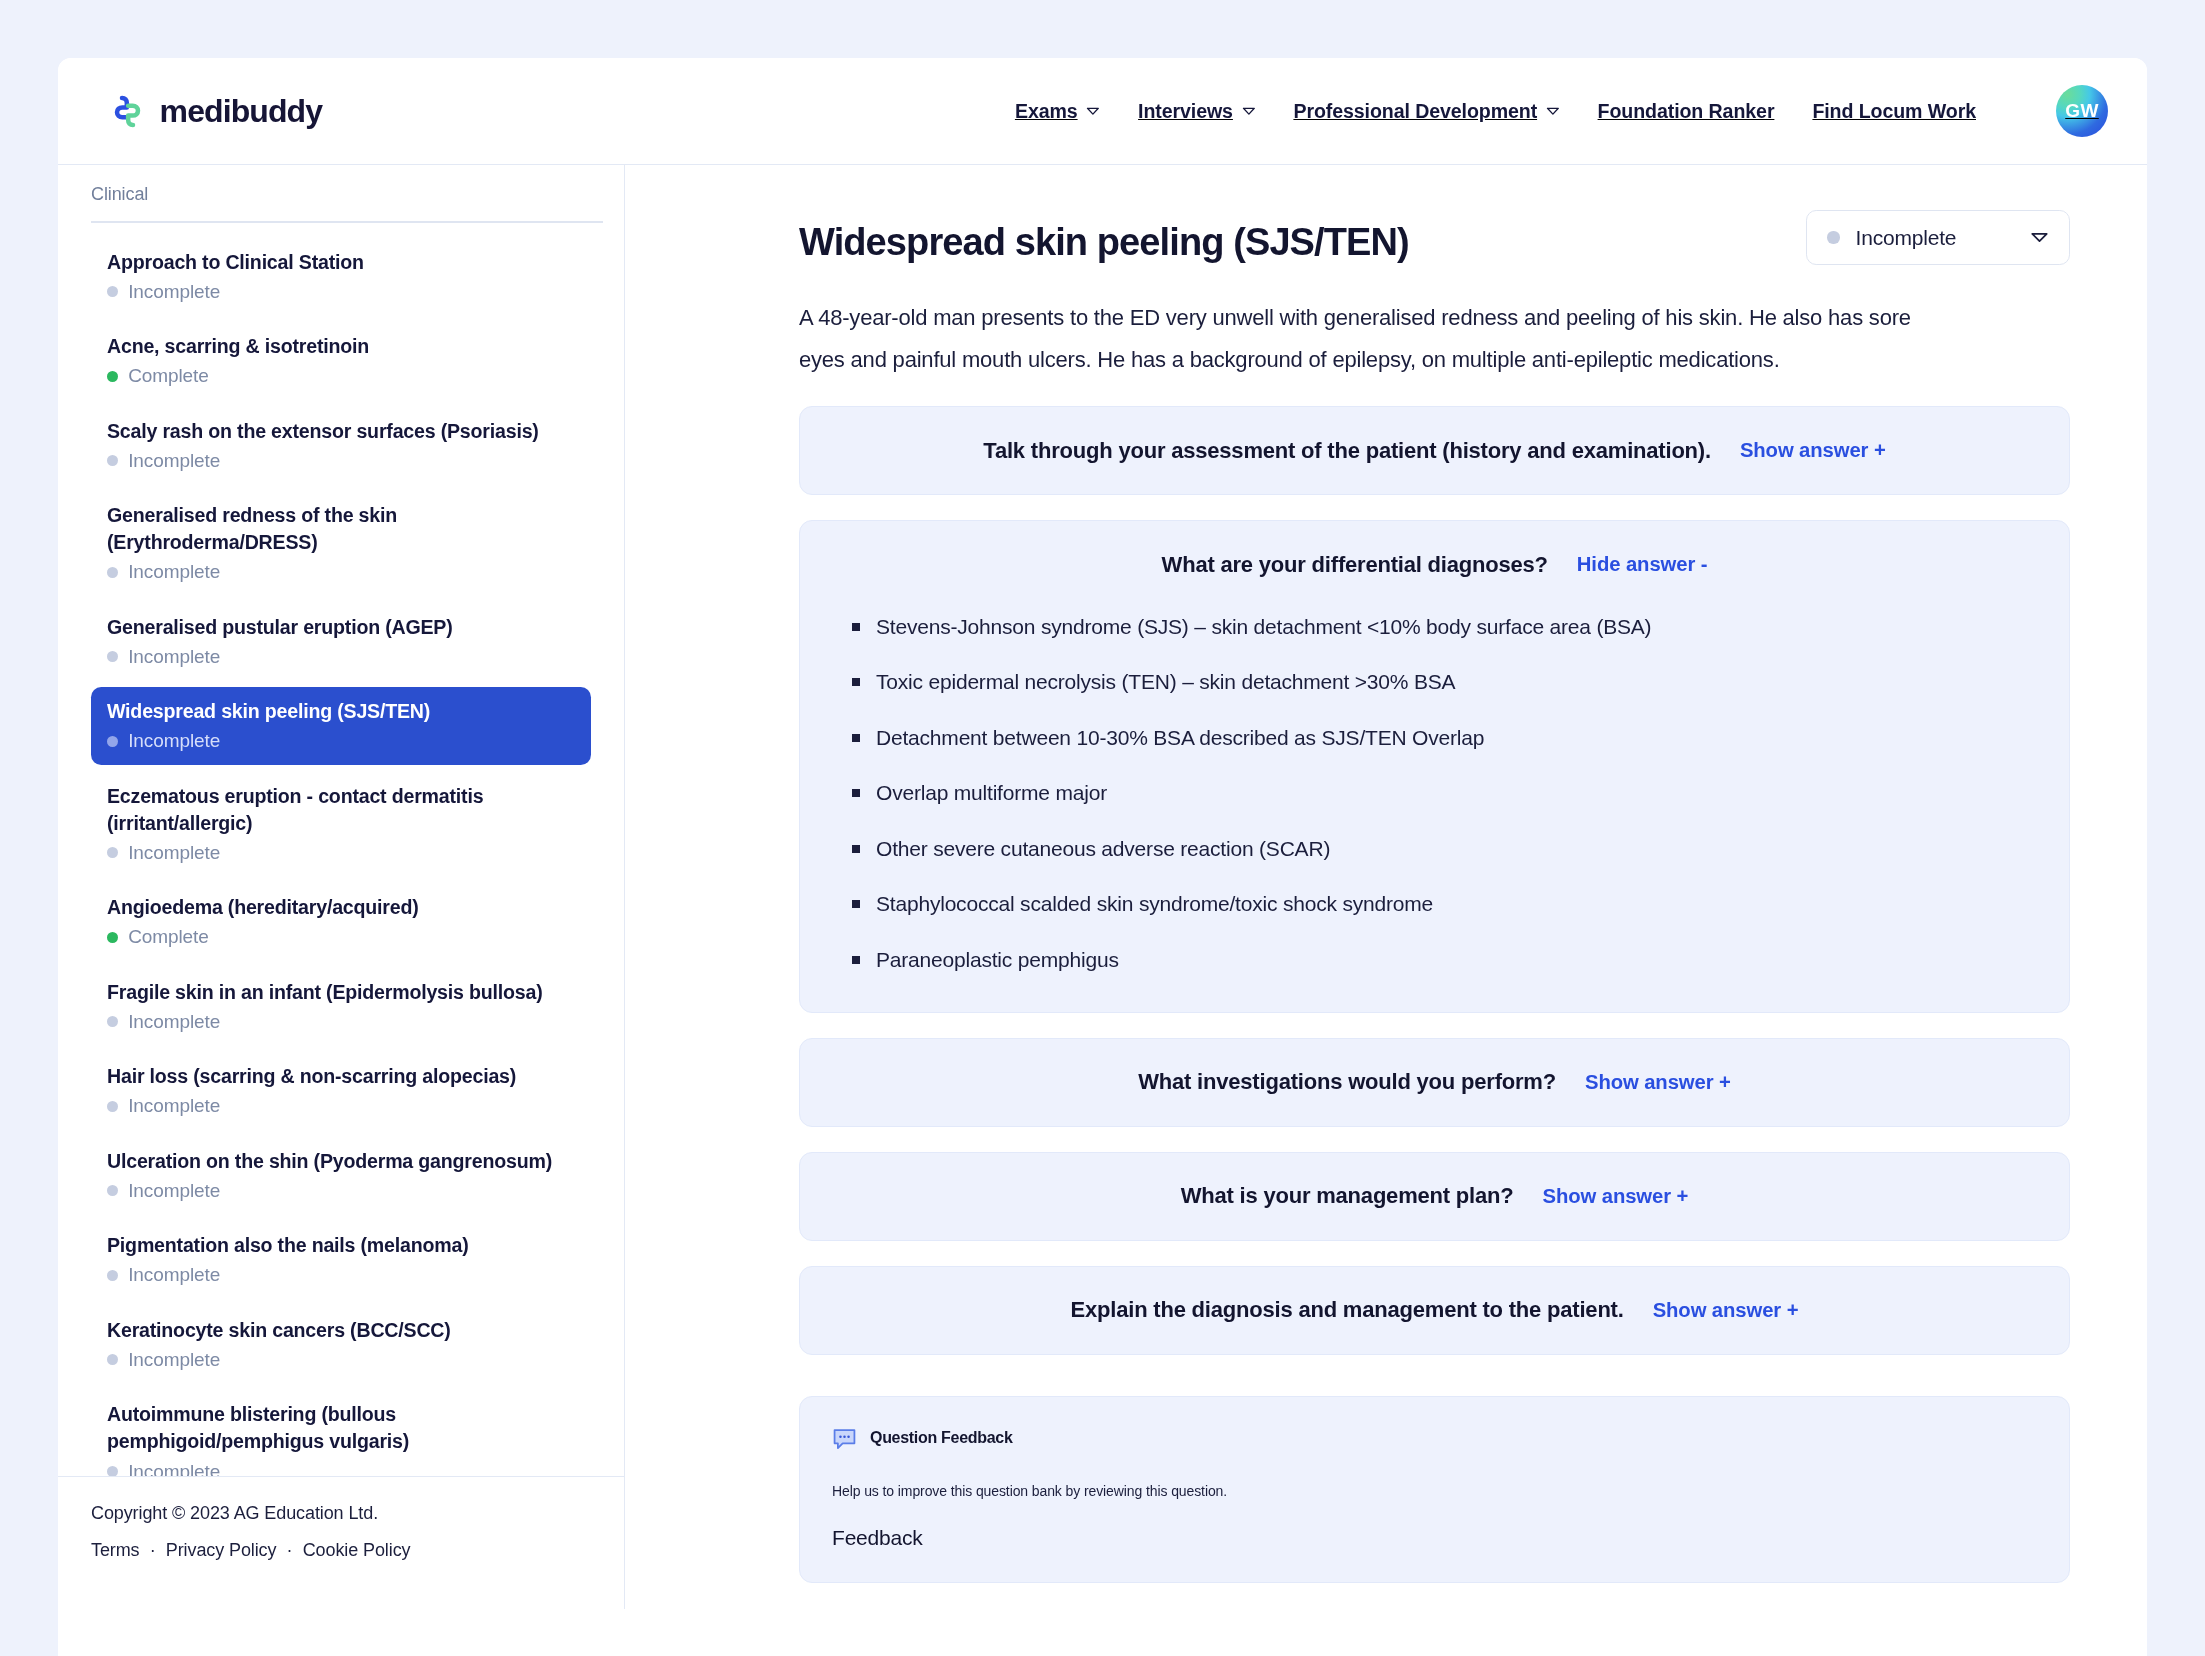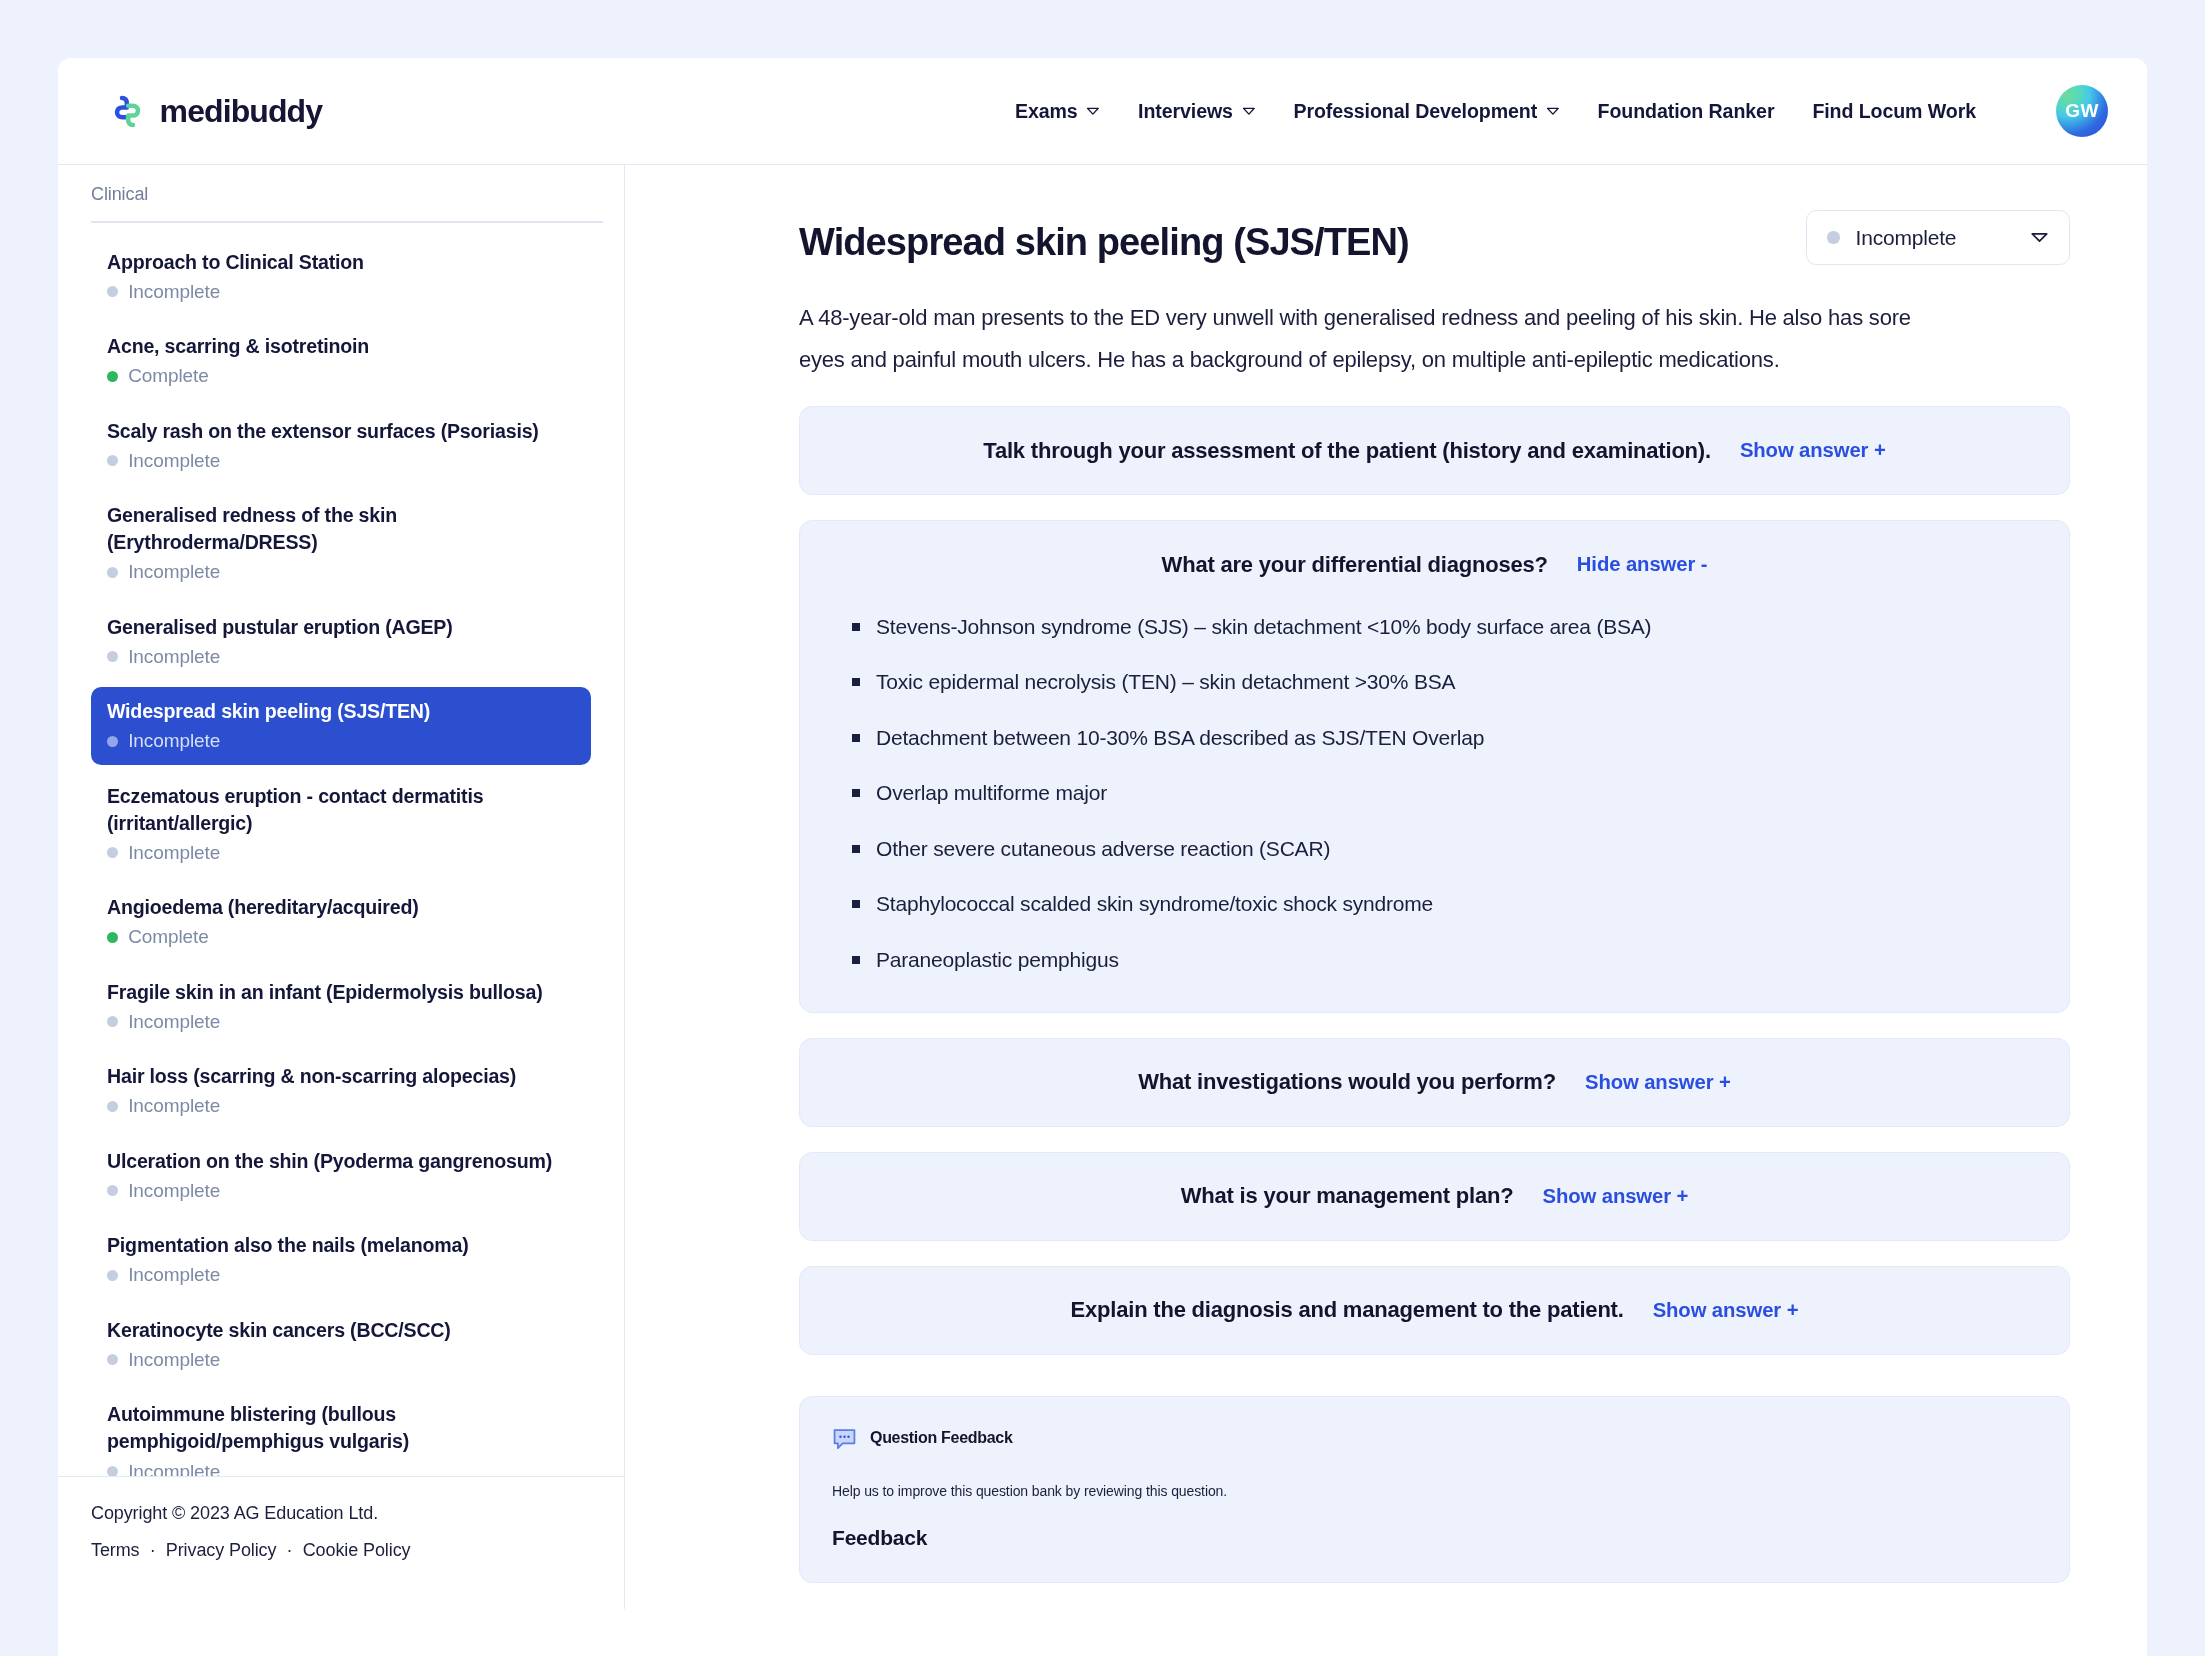--- a/index.html
+++ b/index.html
@@ -42,20 +42,21 @@
     font-weight: 700;
     letter-spacing: -0.9px;
     color: #161536;
   }
 
   .nav {
     margin-left: auto;
     display: flex;
     align-items: center;
     gap: 38px;
+    text-decoration: underline;
   }
 
   .nav-item {
     display: flex;
     align-items: center;
     gap: 8.7px;
     font-size: 19.6px;
     font-weight: 700;
     color: #15173a;
     letter-spacing: -0.1px;
@@ -320,21 +321,21 @@
   .fb-sub {
     margin-top: 32px;
     font-size: 14px;
     color: #1b1e3c;
     letter-spacing: -0.1px;
   }
 
   .fb-label {
     margin-top: 27.6px;
     font-size: 21px;
-    font-weight: 700;
+    font-weight: 400;
     color: #13152f;
     letter-spacing: -0.2px;
   }
 </style>
 </head>
 <body>
 
 <div class="app-shell">
 
   <div class="topbar">

